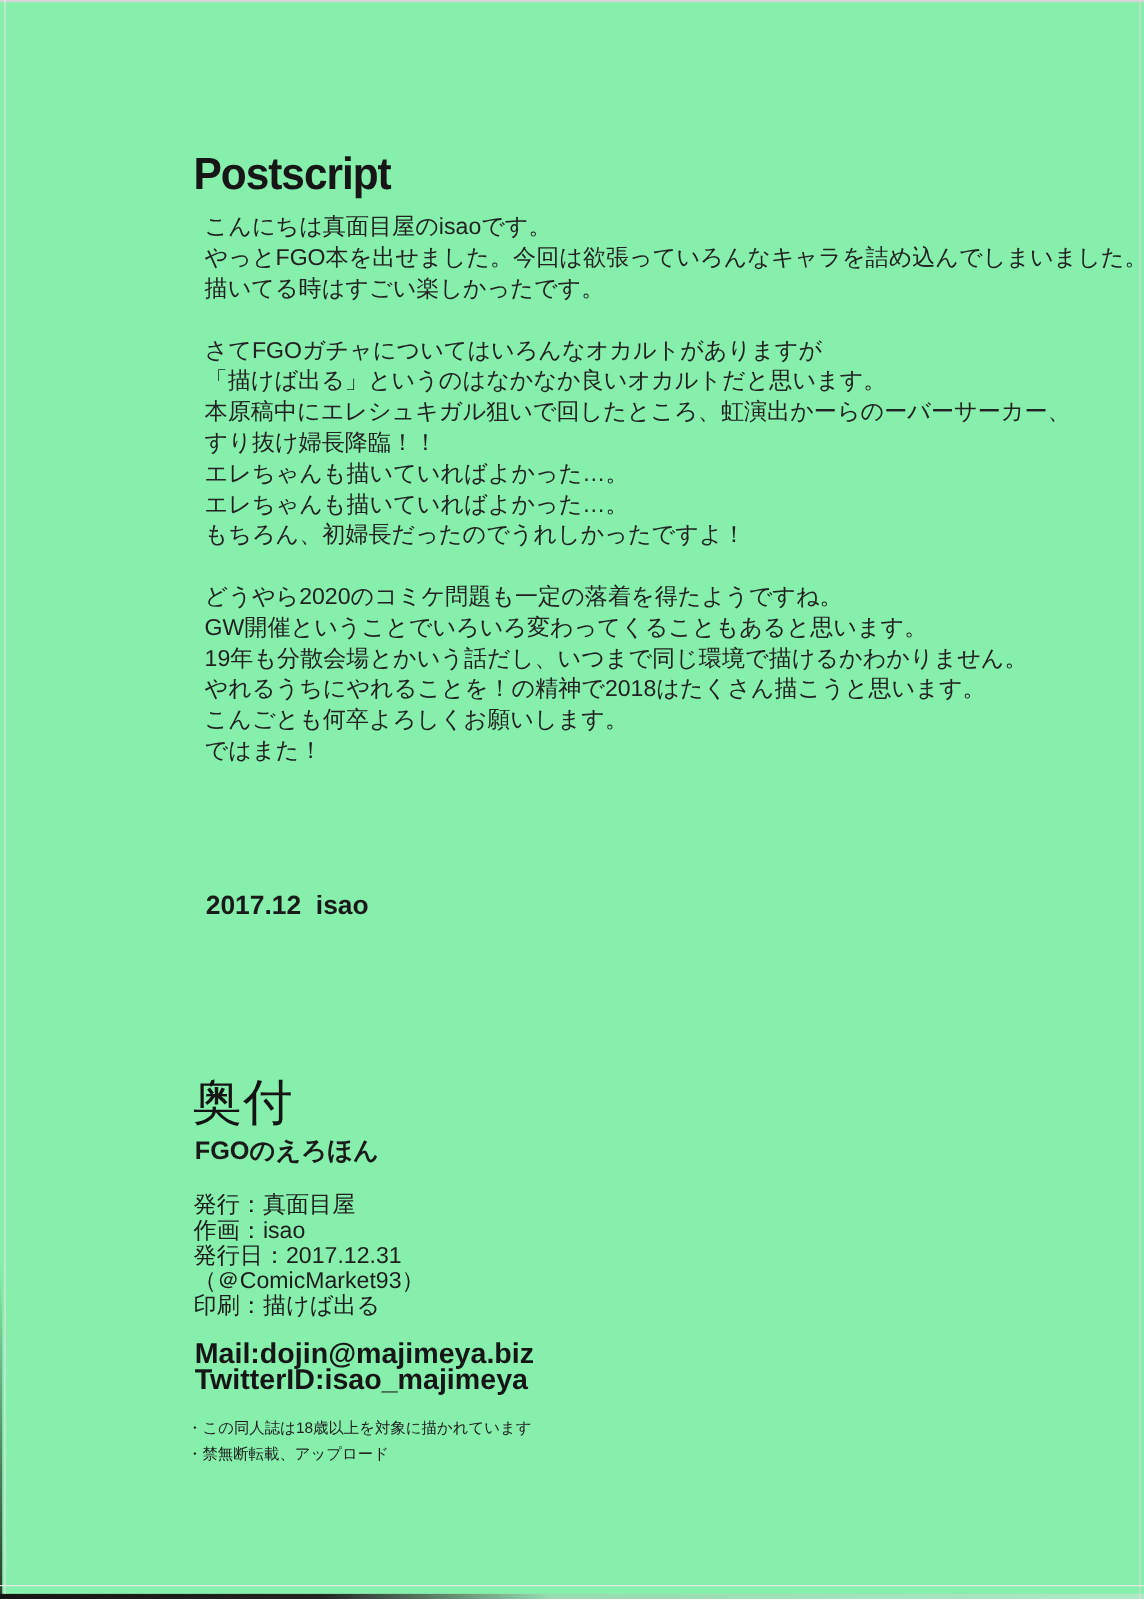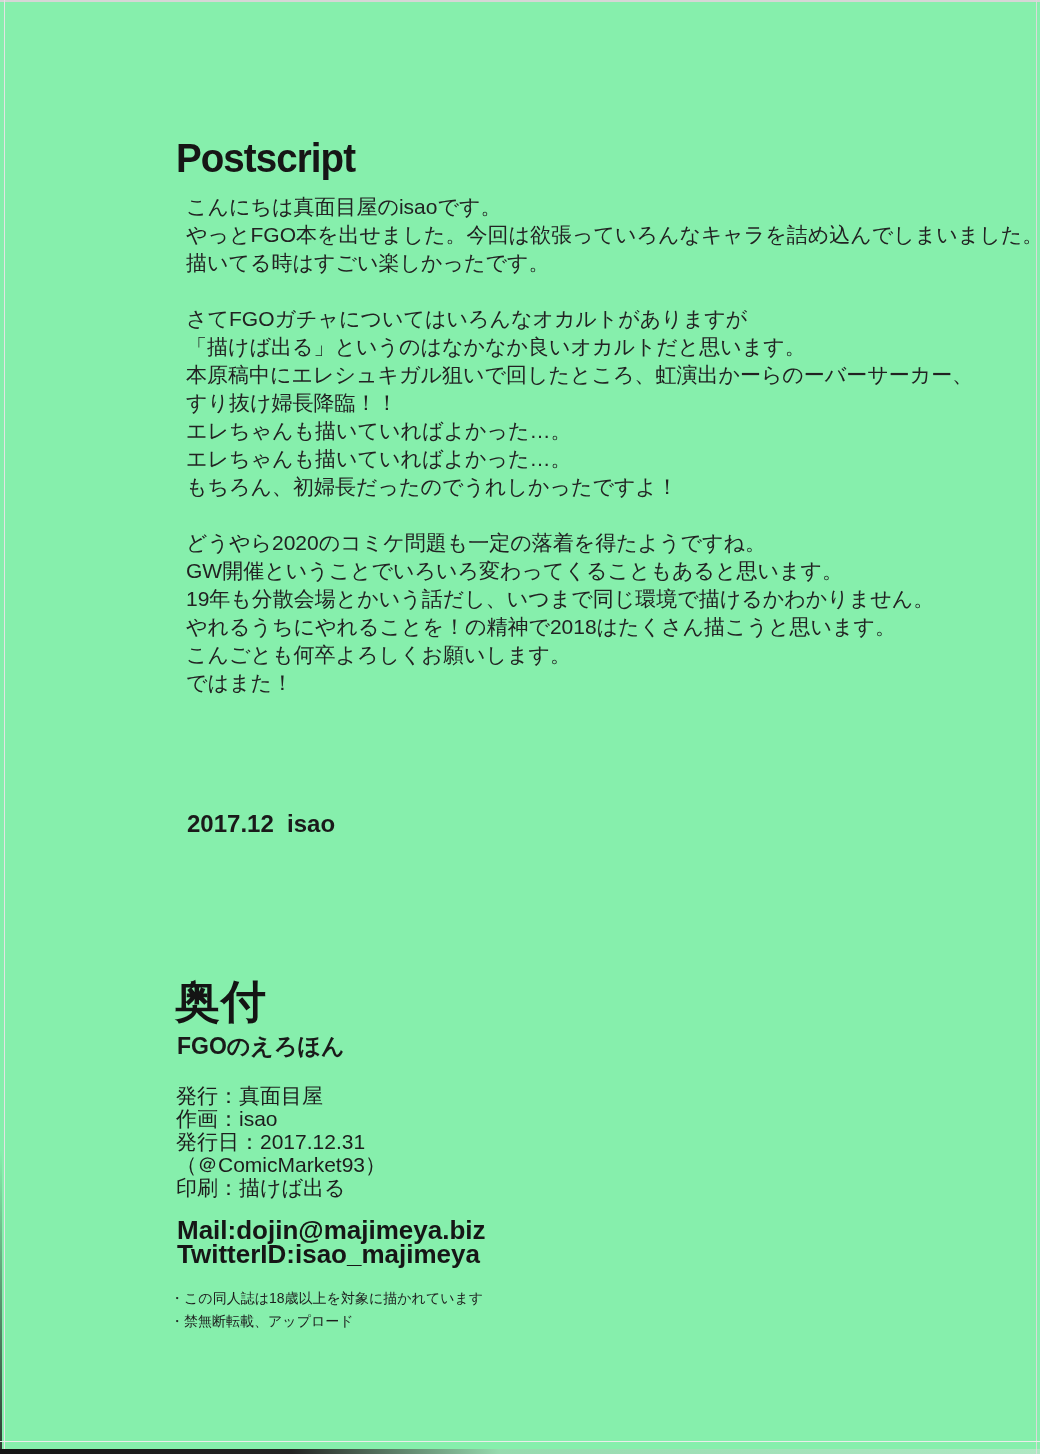--- a/index.html
+++ b/index.html
@@ -37,21 +37,21 @@
   .line{white-space:nowrap;}
 
   .signoff{
     position:absolute;left:187px;top:810px;
     font-size:24px;font-weight:bold;line-height:1.2;color:#1a1a1a;
     white-space:pre;letter-spacing:0;
   }
 
   .colophon-title{
     position:absolute;left:175px;top:979px;margin:0;
-    font-size:45px;font-weight:bold;line-height:1;color:#141414;letter-spacing:1px;
+    font-size:45px;font-weight:normal;line-height:1;color:#141414;letter-spacing:1px;
   }
   .book-title{
     position:absolute;left:177px;top:1033px;
     font-size:23px;font-weight:bold;line-height:1.2;color:#1a1a1a;text-align:center;
   }
   .pub-block{
     position:absolute;left:176px;top:1084px;
     font-size:21px;line-height:23px;color:#1d1d1d;
   }
   .pub-row{white-space:nowrap;}

